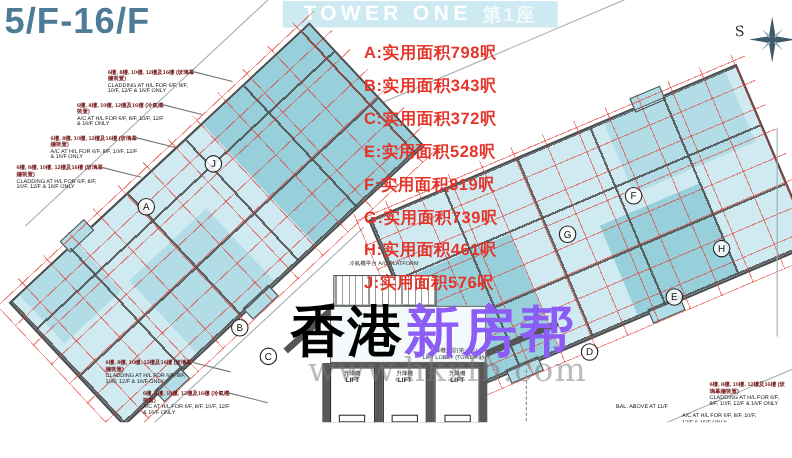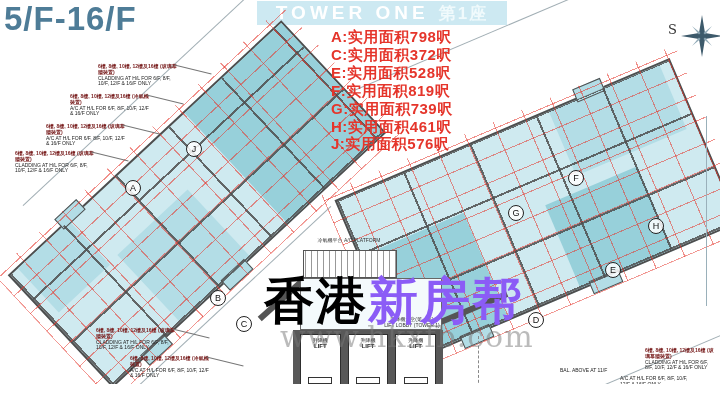--- a/index.html
+++ b/index.html
@@ -14,21 +14,21 @@
   .subtitle .en{font-size:13px;font-weight:400;color:#7ba2b5;}
   .tower-banner{position:absolute;left:257px;top:1px;width:250px;height:24px;
                 background:#cde9f2;display:flex;align-items:center;justify-content:center;
                 gap:10px;}
   .tower-banner .en{font-size:19px;font-weight:700;letter-spacing:4px;color:#ffffff;}
   .tower-banner .zh{font-size:17px;font-weight:700;letter-spacing:2px;color:#f0fafc;}
 
   
   .area-list{position:absolute;left:331px;top:28px;z-index:30;}
   .area-list .row{font-size:15px;font-weight:700;color:#e5352b;line-height:17.9px;
-                  letter-spacing:0.5px;white-space:nowrap;}
+                  letter-spacing:0.5px;white-space:nowrap;margin-top:12px;}
 
   
   .compass{position:absolute;left:680px;top:14px;width:44px;height:44px;}
   .compass-label{position:absolute;left:668px;top:22px;font-size:13px;color:#333;
                  font-family:"DejaVu Serif",serif;}
 
   
   .guide{position:absolute;height:1px;background:rgba(110,130,140,.65);}
   .wing{position:absolute;border:2.5px solid #4e4e4e;background:#cfeaf0;}
   .wing .patch{position:absolute;}
@@ -96,20 +96,21 @@
   <div class="floor-range">5/F-16/F</div>
   <div class="subtitle">
   </div>
   <div class="tower-banner">
     <span class="en">TOWER ONE</span>
     <span class="zh">第1座</span>
   </div>
 
   <div class="area-list">
     <div class="row">A:实用面积798呎</div>
+    <div class="row">B:实用面积343呎</div>
     <div class="row">C:实用面积372呎</div>
     <div class="row">E:实用面积528呎</div>
     <div class="row">F:实用面积819呎</div>
     <div class="row">G:实用面积739呎</div>
     <div class="row">H:实用面积461呎</div>
     <div class="row">J:实用面积576呎</div>
   </div>
 
   <div class="compass-label">S</div>
   <div class="compass">

